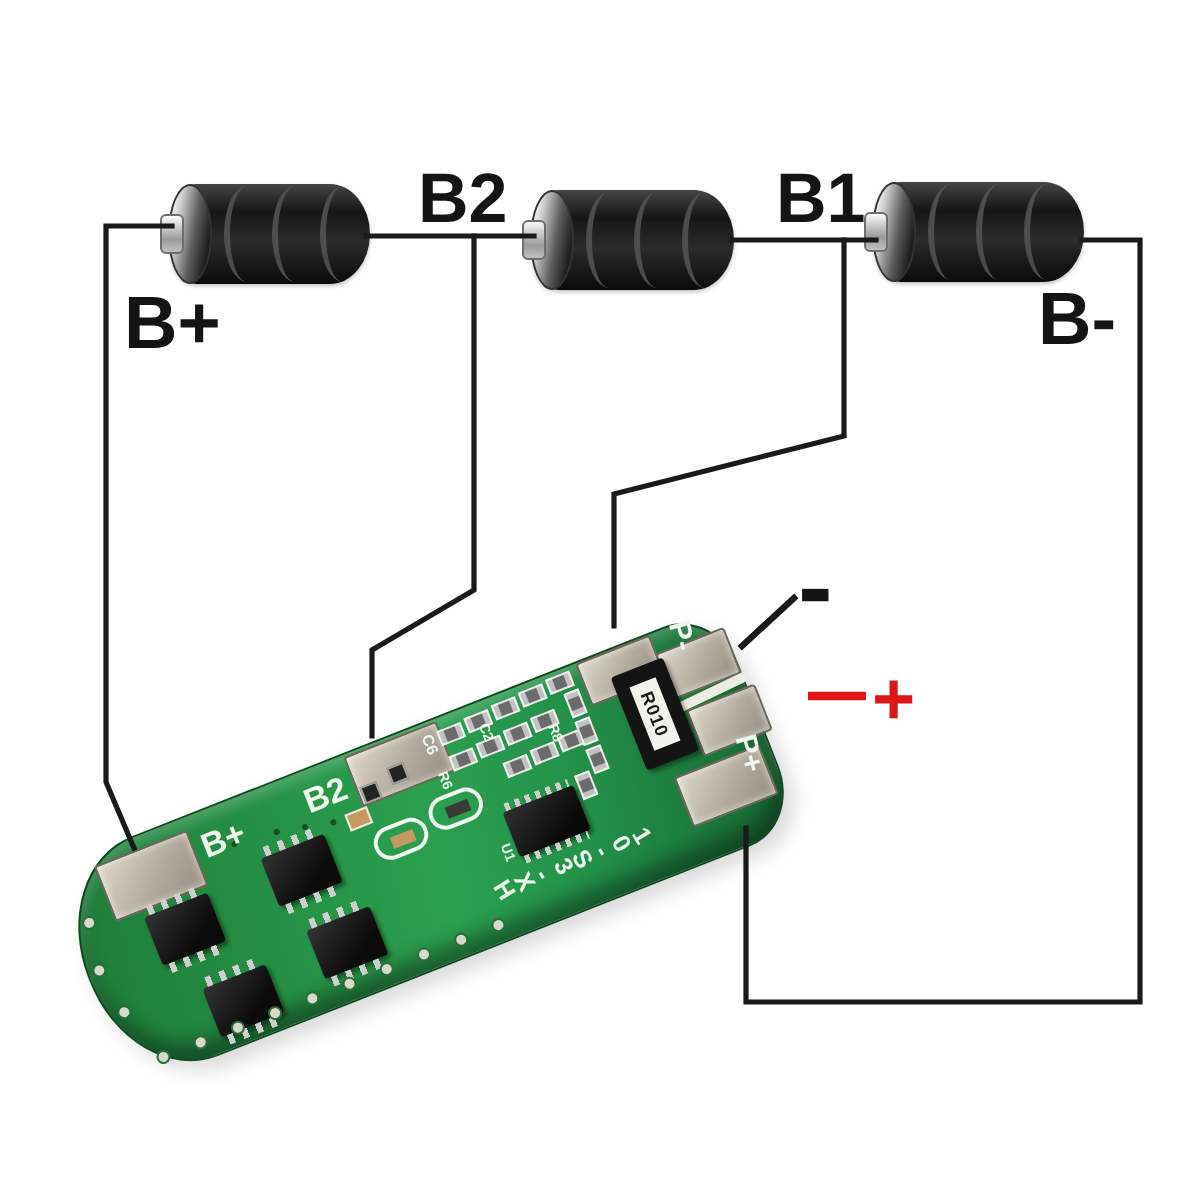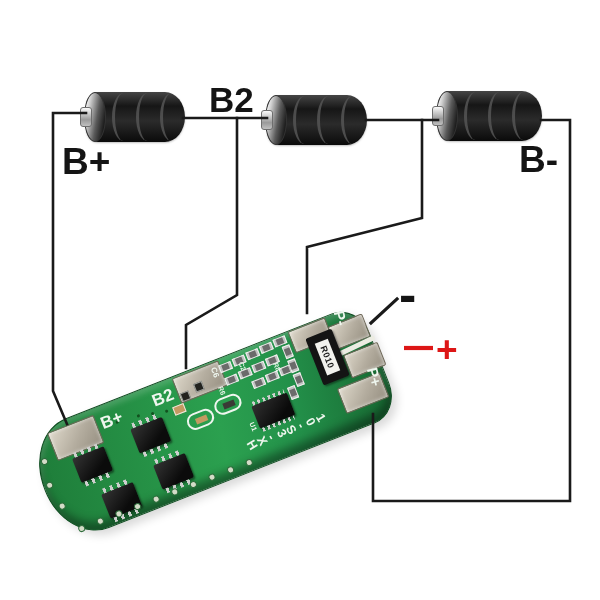--- a/index.html
+++ b/index.html
@@ -220,17 +220,18 @@
       <path d="M366 120 H438"></path>
       <path d="M422 120 V218 L307 247 V313"></path>
       <path d="M541 120 H570 V501 H373 V414"></path>
       <path d="M371 323 L397 299" stroke-width="3.2"></path>
     </g>
     <path d="M404 348 H433" stroke="#dd1616" stroke-width="4.2" fill="none"></path>
   </svg>
 
   <div class="lbl" id="lbl-bplus">B+</div>
   <div class="lbl" id="lbl-b2">B2</div>
+  <div class="lbl" id="lbl-b1">B1</div>
   <div class="lbl" id="lbl-bminus">B-</div>
   <div class="lbl" id="lbl-out-minus">-</div>
   <div class="lbl" id="lbl-out-plus">+</div>
 
 </div>
 
 </body></html>

